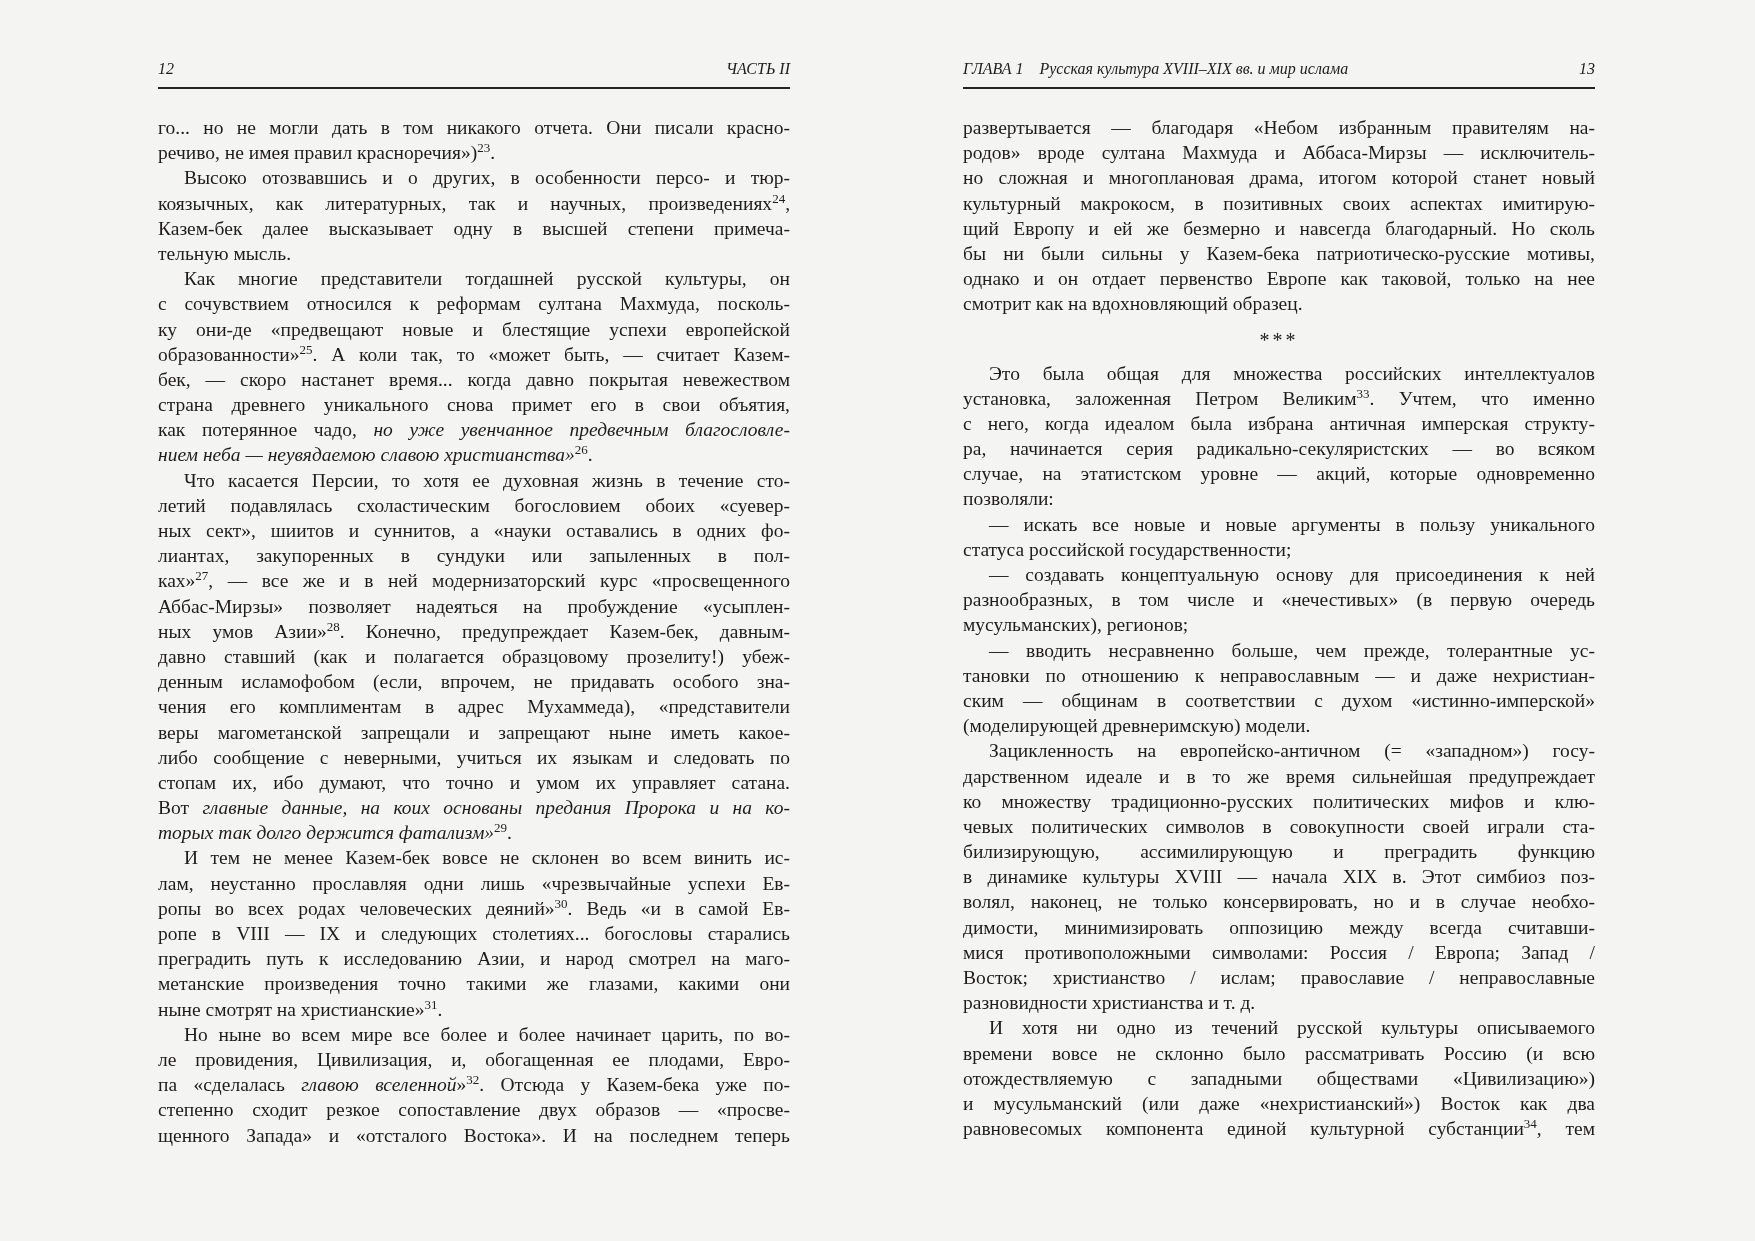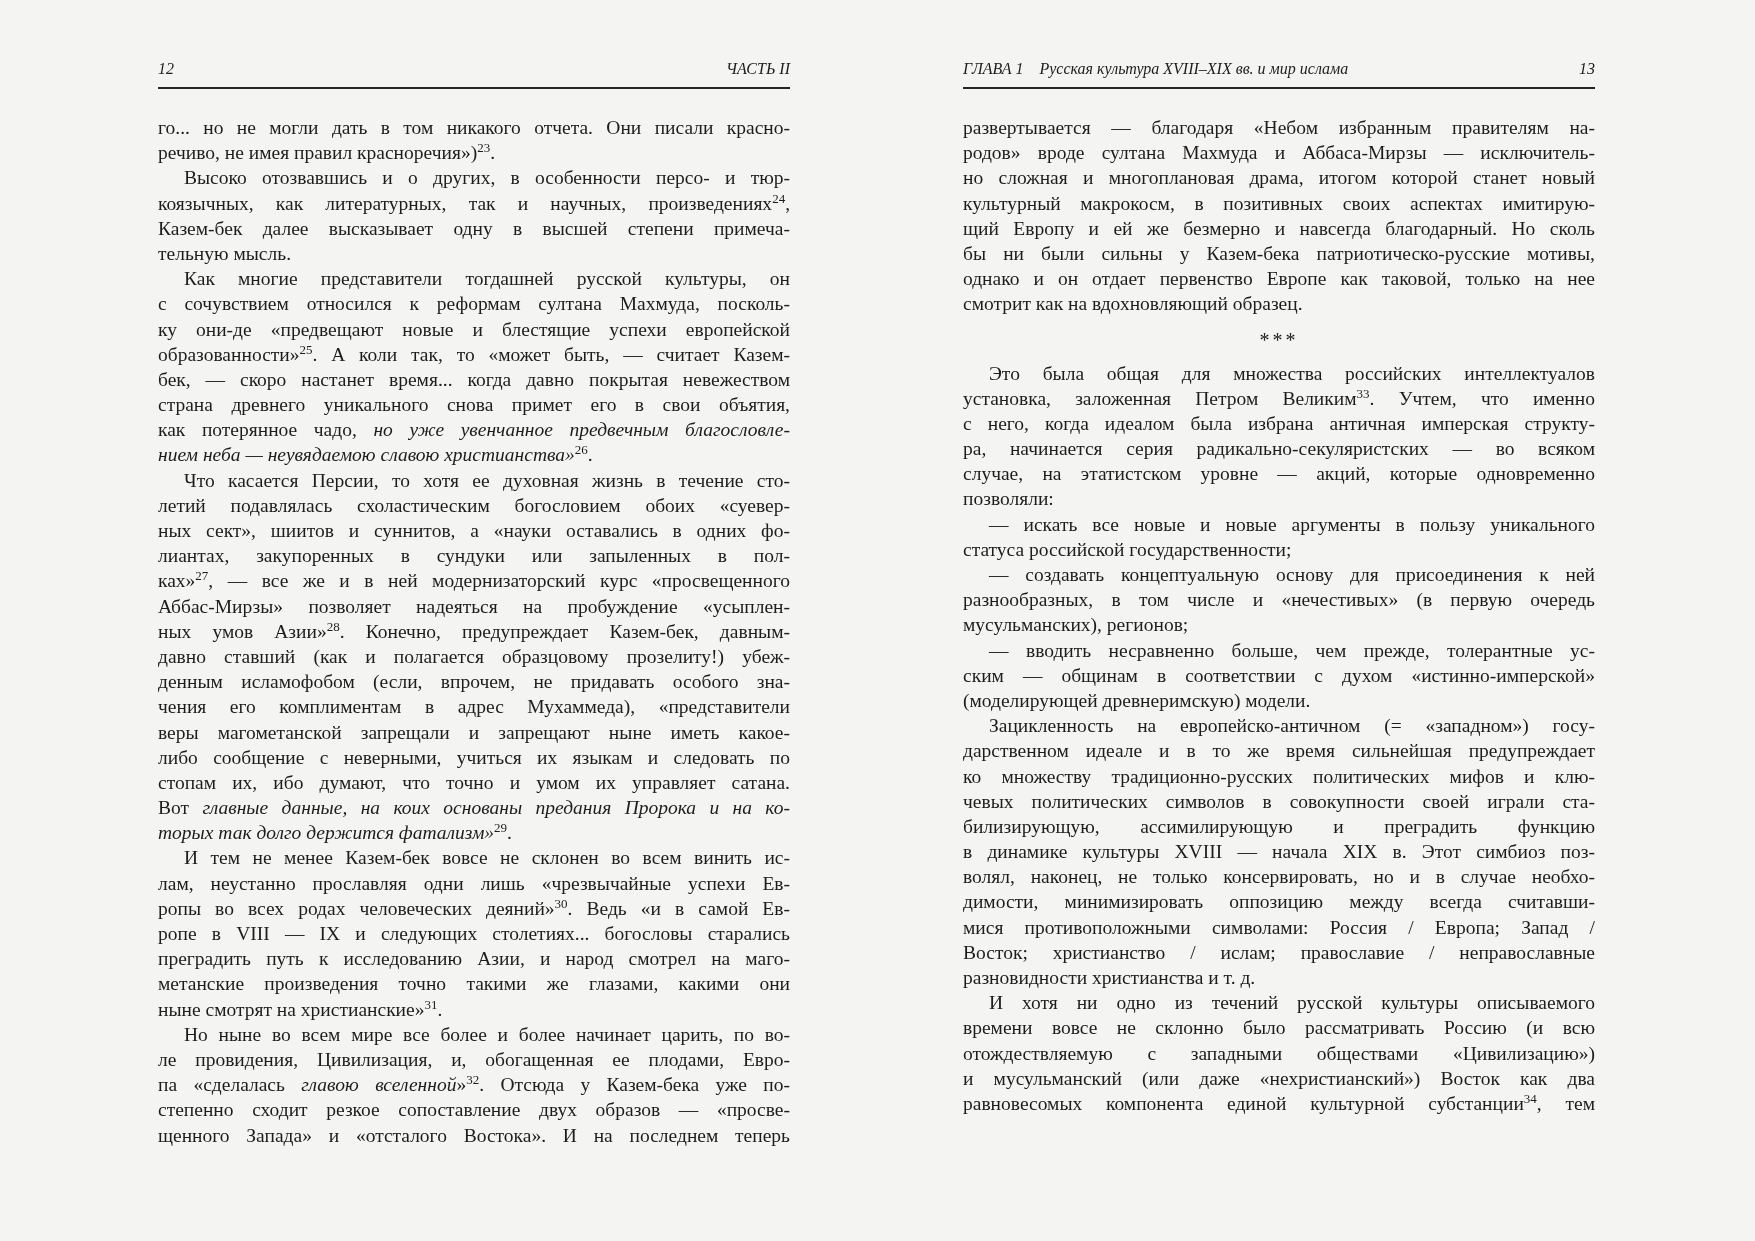--- a/index.html
+++ b/index.html
@@ -113,20 +113,21 @@
       <div class="line"><span>с него, когда идеалом была избрана античная имперская структу-</span></div>
       <div class="line"><span>ра, начинается серия радикально-секуляристских — во всяком</span></div>
       <div class="line"><span>случае, на этатистском уровне — акций, которые одновременно</span></div>
       <div class="line last"><span>позволяли:</span></div>
       <div class="line ind"><span>— искать все новые и новые аргументы в пользу уникального</span></div>
       <div class="line last"><span>статуса российской государственности;</span></div>
       <div class="line ind"><span>— создавать концептуальную основу для присоединения к ней</span></div>
       <div class="line"><span>разнообразных, в том числе и «нечестивых» (в первую очередь</span></div>
       <div class="line last"><span>мусульманских), регионов;</span></div>
       <div class="line ind"><span>— вводить несравненно больше, чем прежде, толерантные ус-</span></div>
+      <div class="line"><span>тановки по отношению к неправославным — и даже нехристиан-</span></div>
       <div class="line"><span>ским — общинам в соответствии с духом «истинно-имперской»</span></div>
       <div class="line last"><span>(моделирующей древнеримскую) модели.</span></div>
       <div class="line ind"><span>Зацикленность на европейско-античном (= «западном») госу-</span></div>
       <div class="line"><span>дарственном идеале и в то же время сильнейшая предупреждает</span></div>
       <div class="line"><span>ко множеству традиционно-русских политических мифов и клю-</span></div>
       <div class="line"><span>чевых политических символов в совокупности своей играли ста-</span></div>
       <div class="line"><span>билизирующую, ассимилирующую и преградить функцию</span></div>
       <div class="line"><span>в динамике культуры XVIII — начала XIX в. Этот симбиоз поз-</span></div>
       <div class="line"><span>волял, наконец, не только консервировать, но и в случае необхо-</span></div>
       <div class="line"><span>димости, минимизировать оппозицию между всегда считавши-</span></div>

